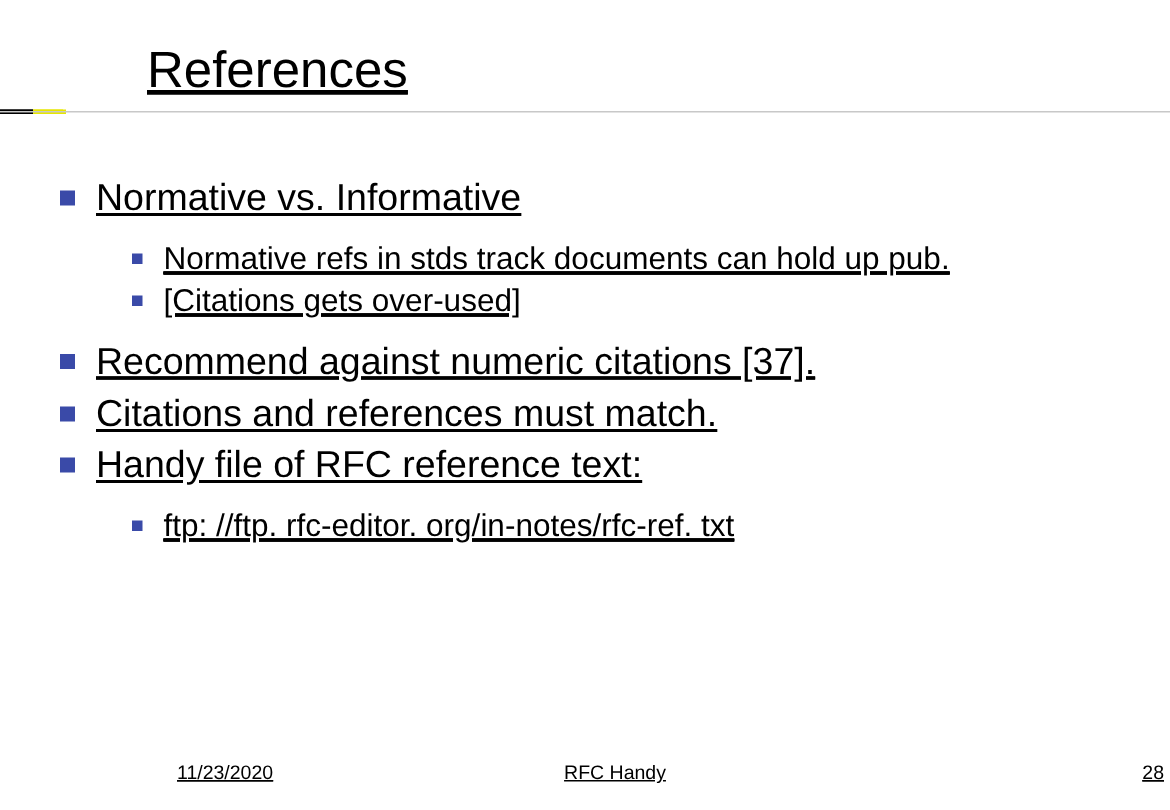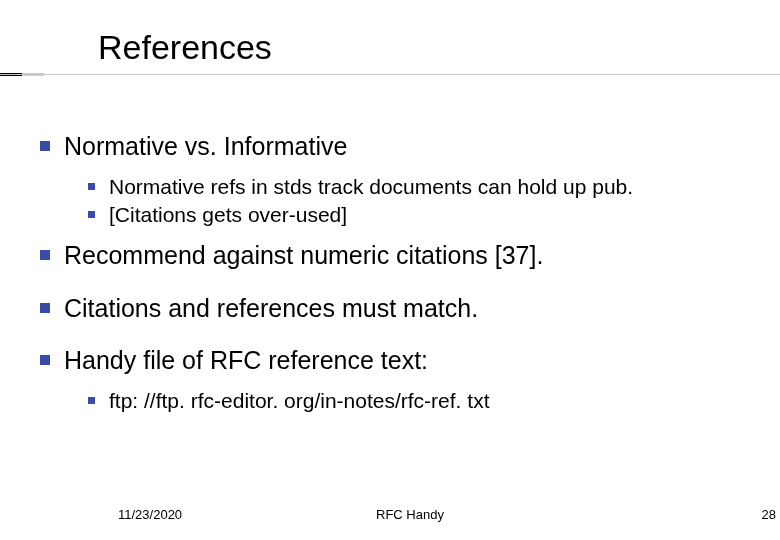--- a/index.html
+++ b/index.html
@@ -1,15 +1,15 @@
 <!DOCTYPE html>
 <html><head>
 <meta charset="utf-8">
 <style>
-  * { margin: 0; padding: 0; box-sizing: border-box; }
+  * { margin: 0; padding: 0; box-sizing: border-box; text-decoration: underline; }
   body {
     width: 780px;
     height: 540px;
     background: #ffffff;
     font-family: Verdana, Geneva, sans-serif;
     position: relative;
     overflow: hidden;
   }
   .title-wrap {
     position: absolute;
@@ -44,41 +44,41 @@
   }
   .title-underline .seg-black {
     position: absolute; left:0; top:0; width:22px; height:3px; background:#000;
   }
   .title-underline .seg-yellow {
     position: absolute; left:22px; top:0; width:22px; height:3px; background:#e6e600;
   }
 
   .content {
     position: absolute;
-    top: 130px;
+    top: 116px;
     left: 40px;
     right: 20px;
   }
 
   .bullet-row {
     display: flex;
     align-items: flex-start;
     gap: 14px;
   }
   .lvl1 { margin-left: 0; margin-top: 0; }
   .lvl1 .label { font-size: 25px; color: #000; line-height: 1.3; }
   .lvl1 .sq { width: 10px; height: 10px; background: #3a4aa8; margin-top: 11px; flex-shrink:0; }
 
   .lvl2 { margin-left: 48px; }
   .lvl2 .label { font-size: 21px; color: #000; line-height: 1.35; }
   .lvl2 .sq { width: 7px; height: 7px; background: #3a4aa8; margin-top: 10px; flex-shrink:0; }
 
   .group-sub { margin-top: 10px; margin-bottom: 6px; }
   .spacer-top { margin-top: 10px; text-align: center; }
-  .lvl1 + .lvl1, .lvl1.stack { margin-top: 20px; }
+  .lvl1 + .lvl1, .lvl1.stack { margin-top: 2px; }
 
   .footer {
     position: absolute;
     bottom: 18px;
     left: 0;
     width: 100%;
     display: flex;
     justify-content: space-between;
     padding: 0 24px 0 98px;
     font-family: Arial, sans-serif;

